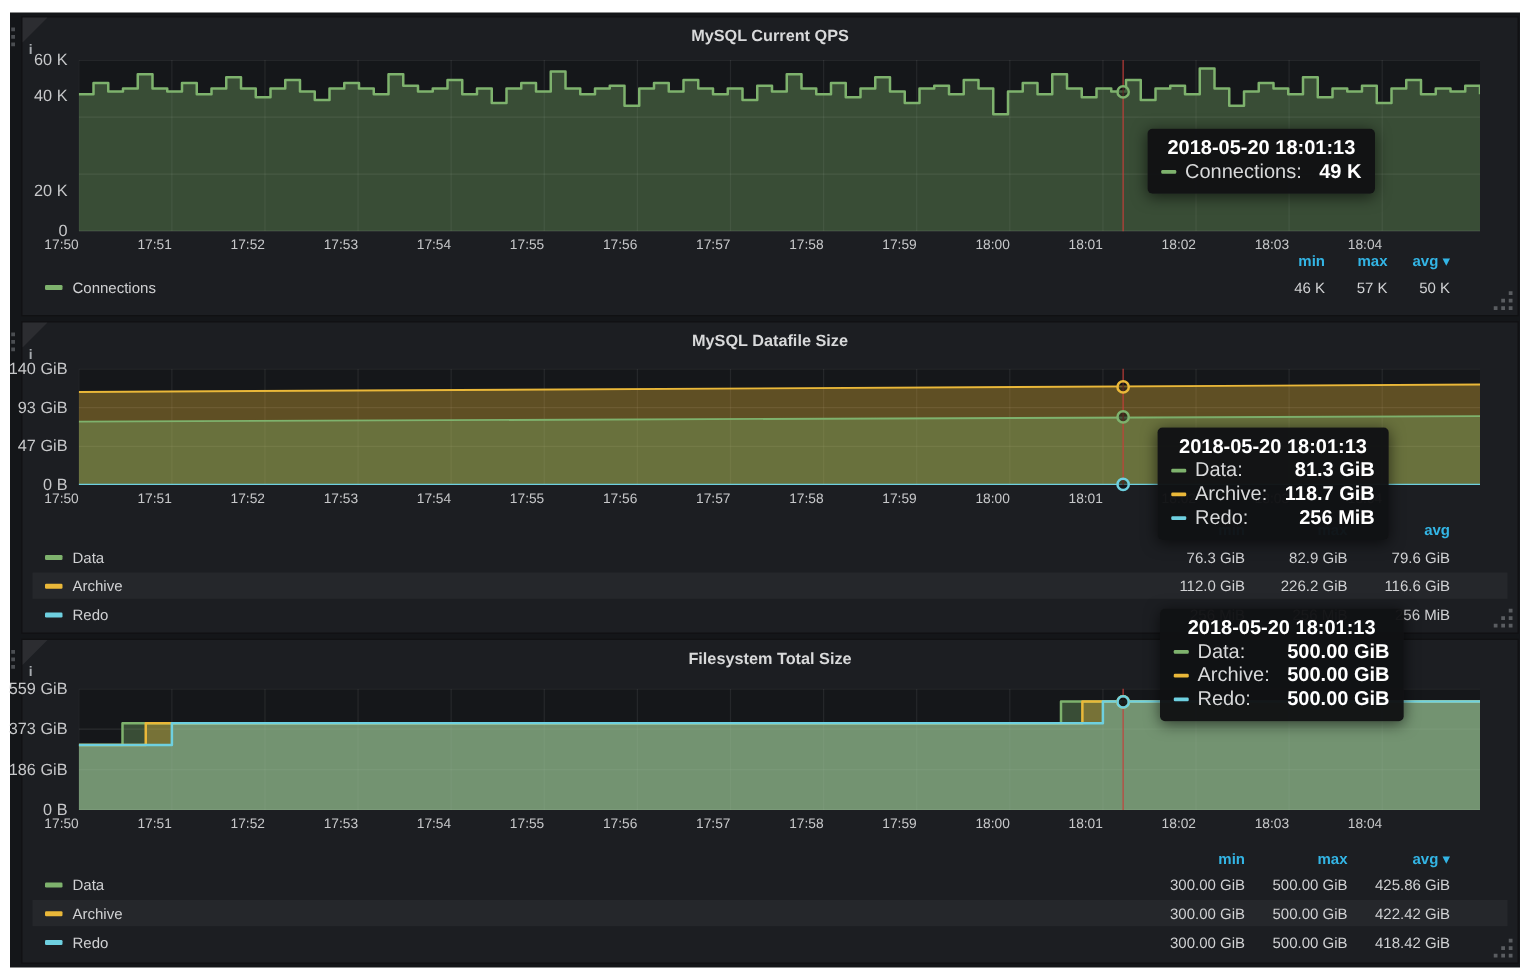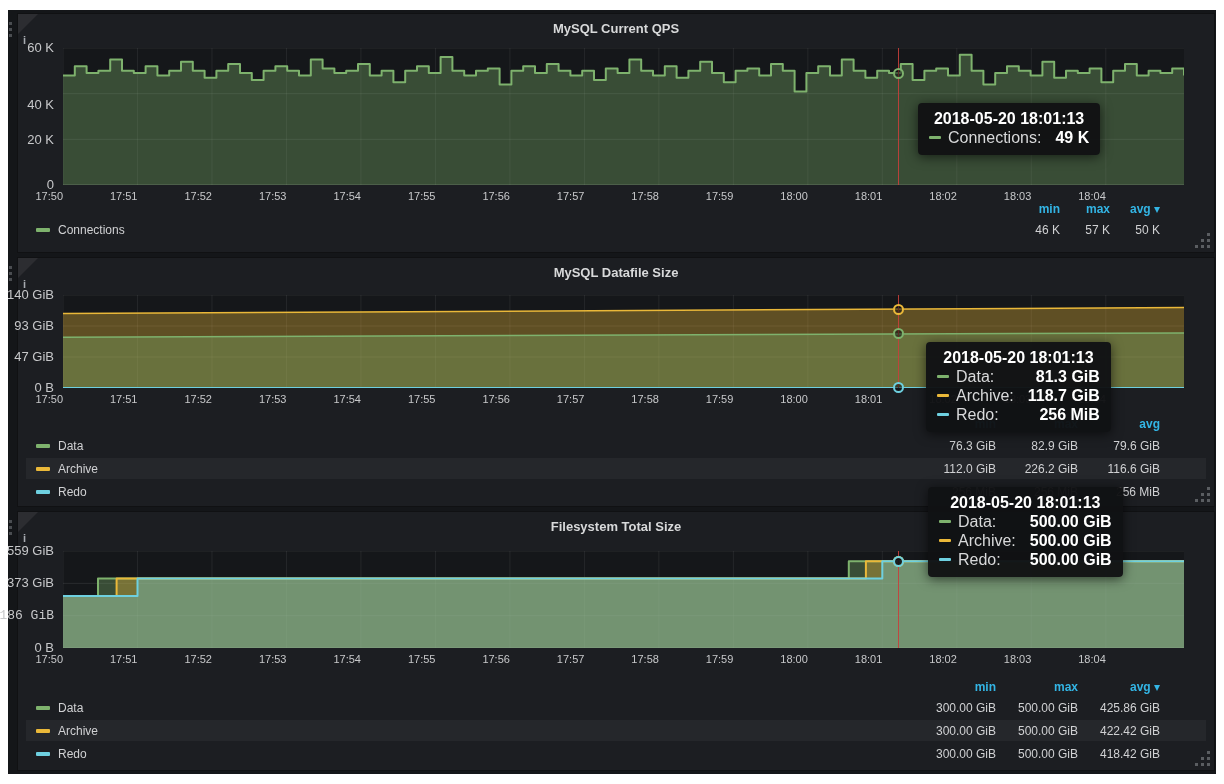--- a/index.html
+++ b/index.html
@@ -54,22 +54,22 @@
   <div class="rowgrip" style="top:256px"></div>
   <div class="rowgrip" style="top:510px"></div>
 
   <div class="panel" id="panel0" style="top:4px;height:238px">
     <div class="corner">
         <i>i</i>
       </div>
     <div class="title">MySQL Current QPS</div>
     <div class="yaxis" style="top:34px;height:137px">
         <div class="ylab" style="top: 130px;">0</div>
-        <div class="ylab" style="top: 85px;">20 K</div>
-        <div class="ylab" style="top: 50px;">40 K</div>
+        <div class="ylab" style="top: 98px;">20 K</div>
+        <div class="ylab" style="top: 22px;">40 K</div>
         <div class="ylab" style="top: -7px;">60 K</div>
       </div>
     <div class="plot" style="top:34px;height:137px">
       <svg viewBox="0 0 1121 137" width="1121" height="137">
           <rect x="0" y="0" width="1121" height="137" fill="rgba(0,0,0,0.22)"></rect>
           <line x1="0" y1="0" x2="0" y2="137" stroke="rgba(255,255,255,0.07)" stroke-width="1"></line>
           <line x1="74.48504983388703" y1="0" x2="74.48504983388703" y2="137" stroke="rgba(255,255,255,0.07)" stroke-width="1"></line>
           <line x1="148.97009966777406" y1="0" x2="148.97009966777406" y2="137" stroke="rgba(255,255,255,0.07)" stroke-width="1"></line>
           <line x1="223.45514950166114" y1="0" x2="223.45514950166114" y2="137" stroke="rgba(255,255,255,0.07)" stroke-width="1"></line>
           <line x1="297.94019933554813" y1="0" x2="297.94019933554813" y2="137" stroke="rgba(255,255,255,0.07)" stroke-width="1"></line>
@@ -236,21 +236,21 @@
     <div class="rhandle"></div>
   </div>
 
   <div class="panel" id="panel2" style="top:502px;height:258px">
     <div class="corner">
         <i>i</i>
       </div>
     <div class="title">Filesystem Total Size</div>
     <div class="yaxis" style="top:39px;height:97px">
         <div class="ylab" style="top: 90px;">0 B</div>
-        <div class="ylab" style="top: 57.6667px; font-family: Liberation Mono, monospace;">186 GiB</div>
+        <div class="ylab" style="top: 57.6667px;">186 GiB</div>
         <div class="ylab" style="top: 25.3333px;">373 GiB</div>
         <div class="ylab" style="top: -7px;">559 GiB</div>
       </div>
     <div class="plot" style="top:39px;height:97px">
       <svg viewBox="0 0 1121 97" width="1121" height="97">
           <rect x="0" y="0" width="1121" height="97" fill="rgba(0,0,0,0.22)"></rect>
           <line x1="0" y1="0" x2="0" y2="97" stroke="rgba(255,255,255,0.07)" stroke-width="1"></line>
           <line x1="74.48504983388703" y1="0" x2="74.48504983388703" y2="97" stroke="rgba(255,255,255,0.07)" stroke-width="1"></line>
           <line x1="148.97009966777406" y1="0" x2="148.97009966777406" y2="97" stroke="rgba(255,255,255,0.07)" stroke-width="1"></line>
           <line x1="223.45514950166114" y1="0" x2="223.45514950166114" y2="97" stroke="rgba(255,255,255,0.07)" stroke-width="1"></line>

